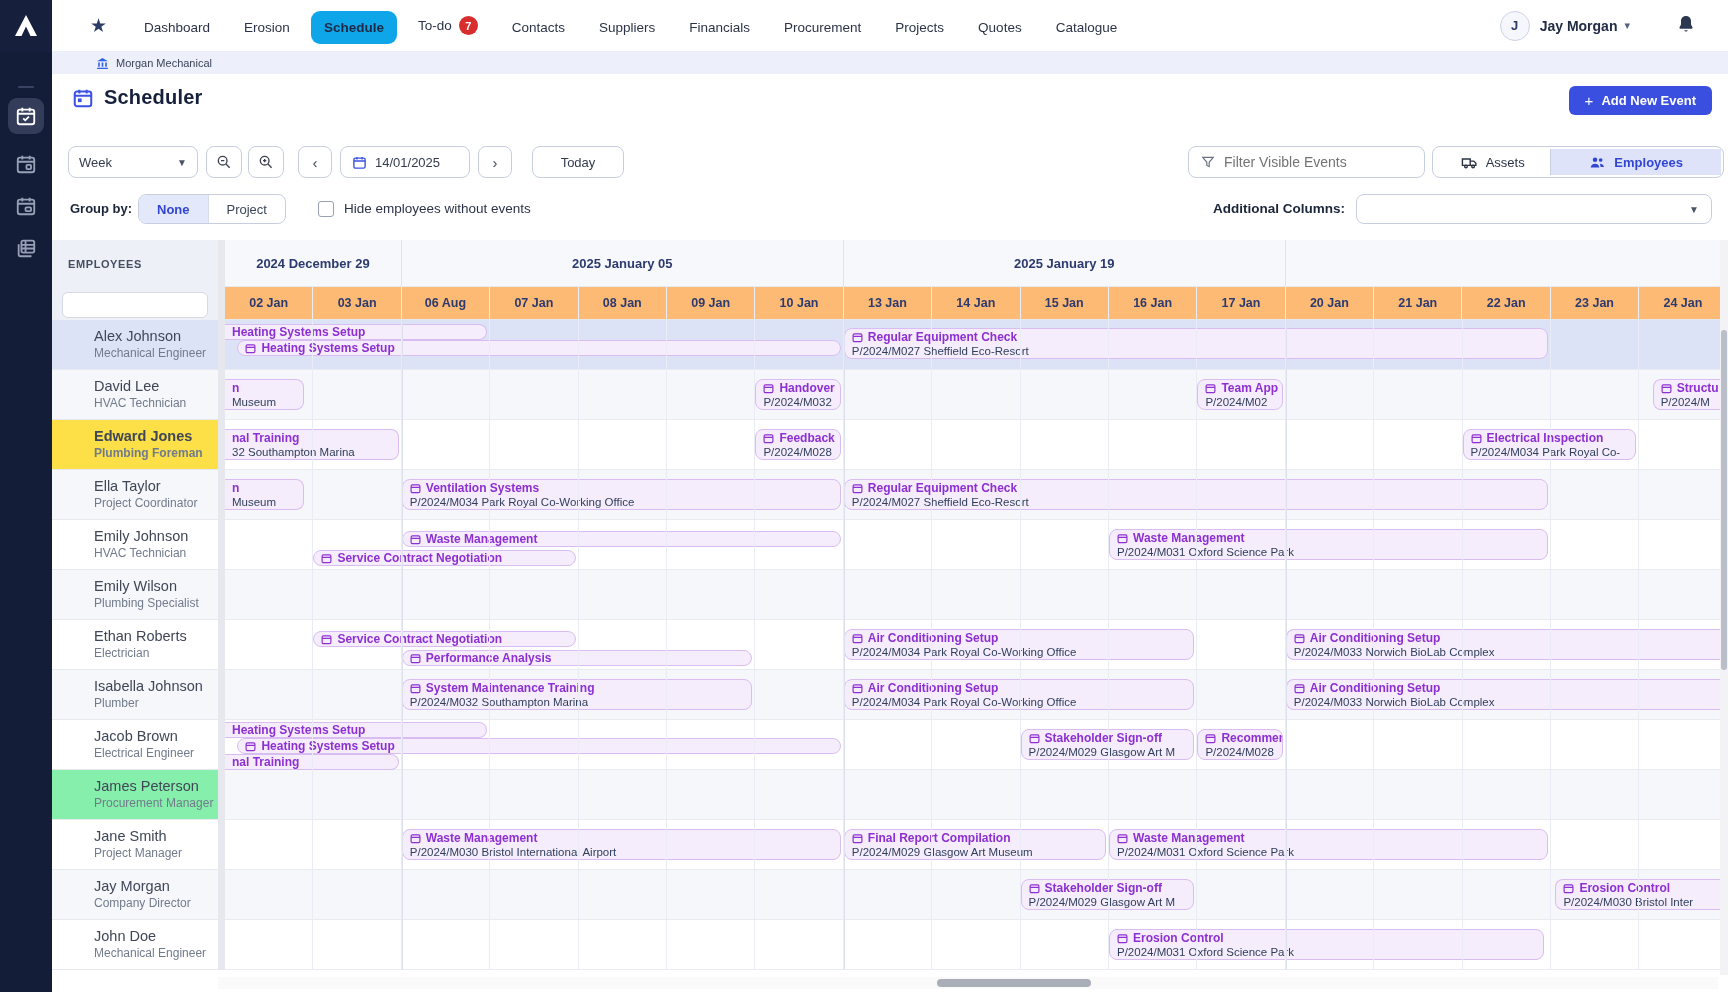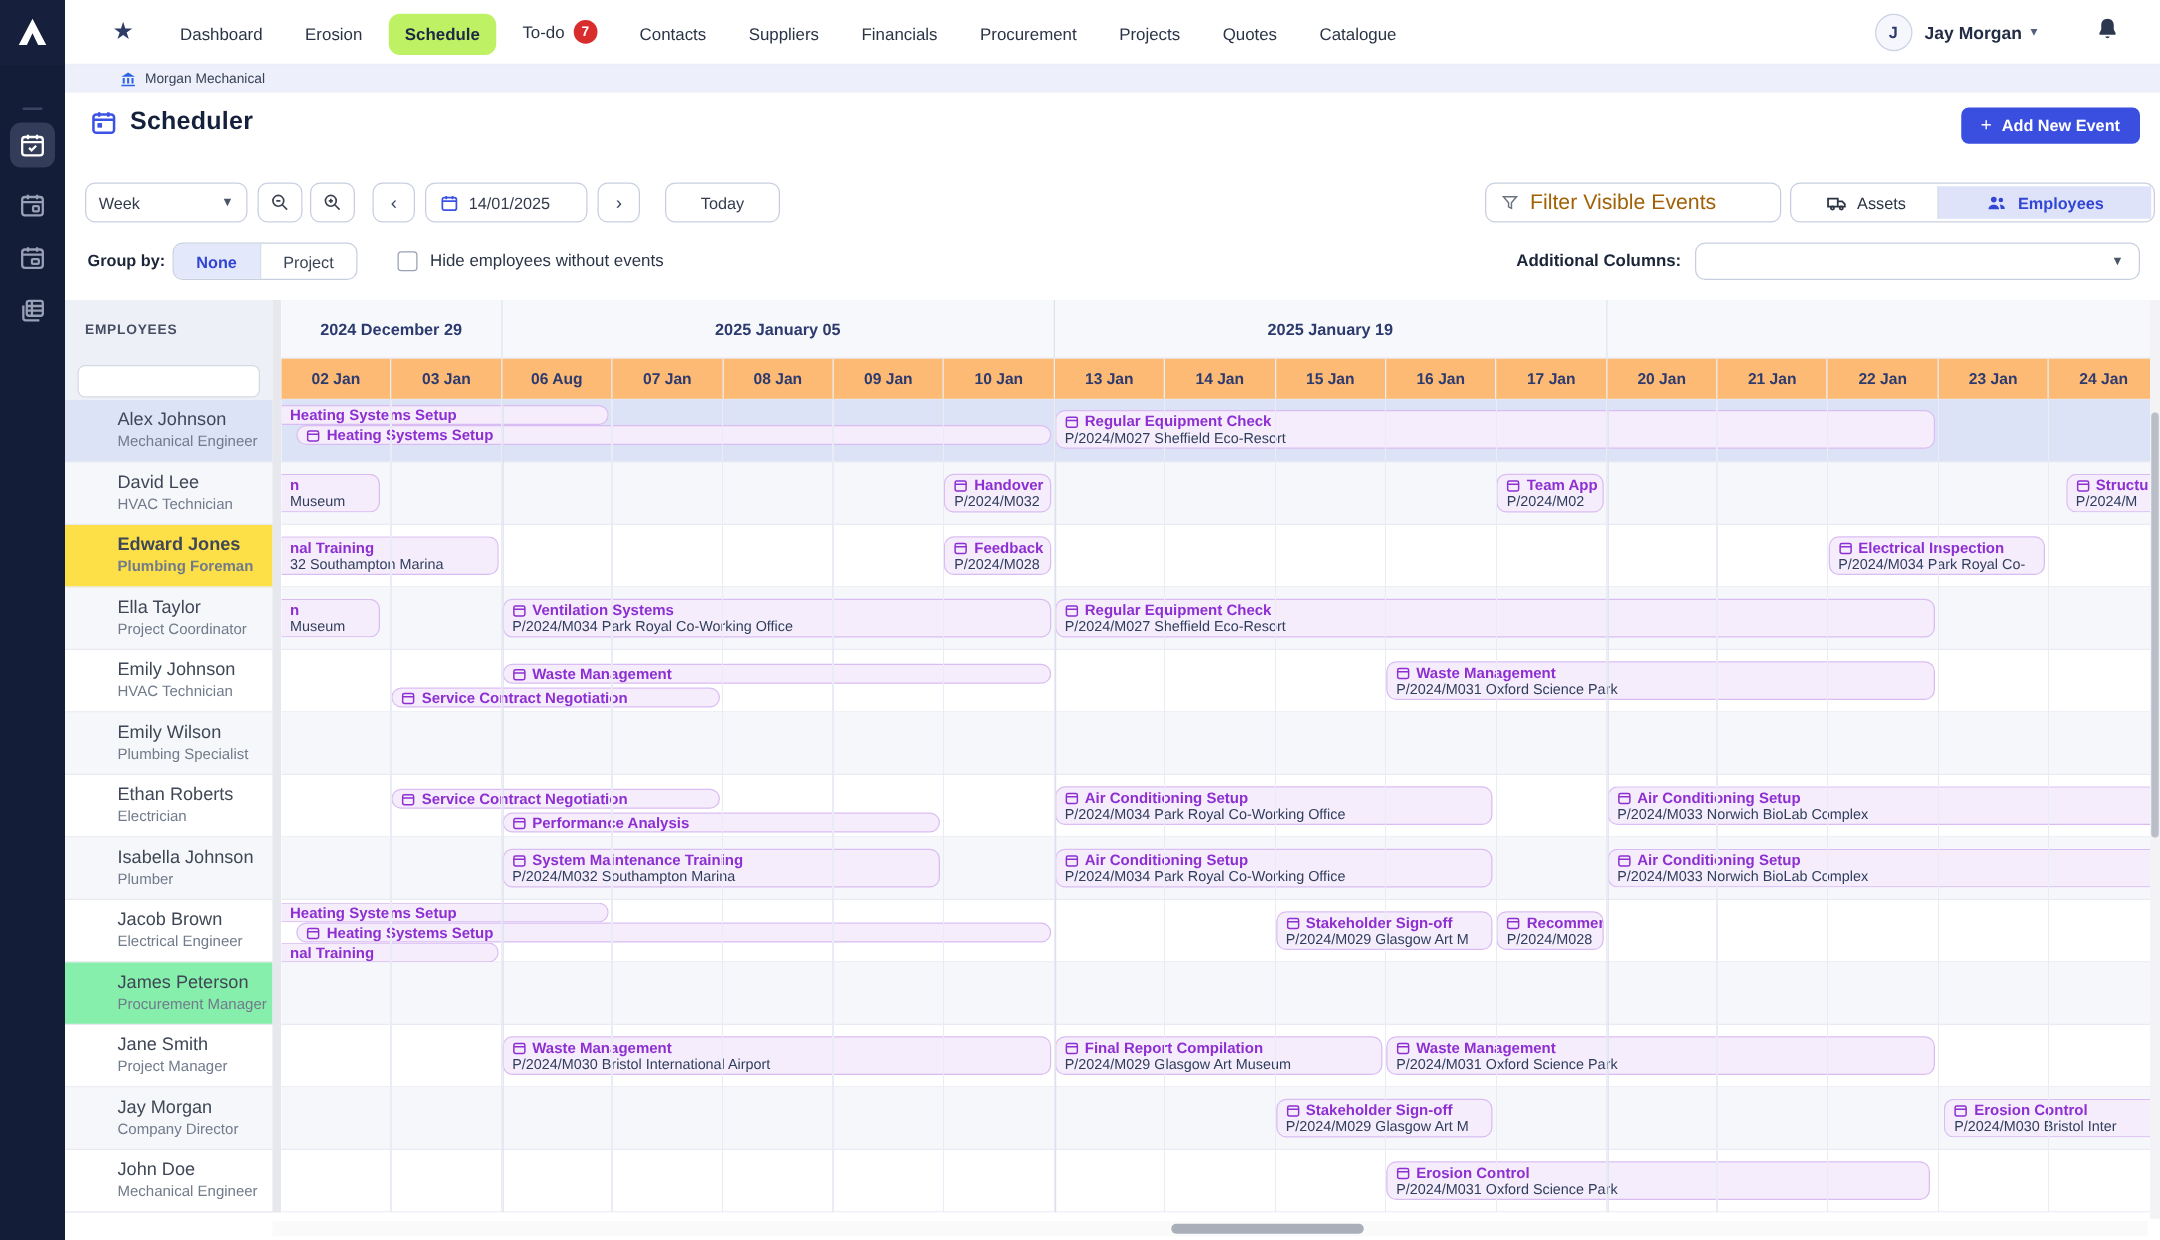--- a/index.html
+++ b/index.html
@@ -16,21 +16,21 @@
   .rail-btn.active { background:#333d59; }
   .rail-btn svg { stroke:#98a0b6; }
   .rail-btn.active svg { stroke:#fff; }
 
   
   .topbar { position:absolute; left:52px; top:0; width:1676px; height:52px; background:#fff;
     display:flex; align-items:center; border-bottom:1px solid #eceef5; z-index:30; }
   .star { margin-left:38px; color:#2d3c66; font-size:19px; line-height:1; }
   .nav-items { display:flex; align-items:flex-end; gap:8px; margin-left:24px; }
   .nav-item { padding:9px 13px; font-size:13.5px; color:#2b3446; font-weight:500; border-radius:9px; cursor:pointer; white-space:nowrap; display:flex; align-items:center; gap:7px;}
-  .nav-item.active { background:#bef264; color:#1d2945; font-weight:700; }
+  .nav-item.active { background:#0ea5e9; color:#1d2945; font-weight:700; }
   .badge { background:#d92c2c; color:#fff; width:19px; height:19px; border-radius:50%; font-size:11px; font-weight:700; display:flex; align-items:center; justify-content:center; }
   .top-right { margin-left:auto; display:flex; align-items:center; padding-right:32px; }
   .avatar { width:30px; height:30px; border-radius:50%; border:1px solid #ccd3e6; background:#f6f7fc; color:#2c3a6e; font-size:13px; font-weight:600; display:flex; align-items:center; justify-content:center; }
   .username { margin-left:10px; font-size:14px; font-weight:700; color:#222c44; }
   .user-chev { margin-left:7px; color:#55607a; font-size:11px; }
   .bell { margin-left:46px; }
 
   
   .breadcrumb { position:absolute; left:52px; top:52px; width:1676px; height:22px; background:#edeffa;
     display:flex; align-items:center; padding-left:44px; gap:7px; z-index:29;}
@@ -51,21 +51,21 @@
   .chev { color:#4b5566; font-size:10px; }
   .icon-btn { justify-content:center; cursor:pointer; }
   .zoom-out { left:206px; width:36px; }
   .zoom-in  { left:248px; width:36px; }
   .prev-btn { left:298px; width:34px; }
   .date-box { left:340px; width:130px; gap:8px; padding:0 11px; }
   .next-btn { left:478px; width:34px; }
   .today-btn{ left:532px; width:92px; justify-content:center; cursor:pointer; }
   .arrow { font-size:15px; color:#3c465c; line-height:1; }
   .filter-box { left:1188px; width:237px; gap:9px; padding:0 12px; }
-  .filter-box .ph { color:#a16207; font-size:17px; }
+  .filter-box .ph { color:#737373; font-size:14px; }
   .seg-toggle { left:1432px; width:292px; padding:2px; overflow:hidden; }
   .seg-btn { height:100%; display:flex; align-items:center; justify-content:center; gap:8px; font-size:13px; color:#2b3446; cursor:pointer; }
   .seg-assets { width:118px; border-right:1px solid #c7cfdf; background:#fff; }
   .seg-employees { width:172px; background:#dee3fa; color:#3246d3; font-weight:600; }
 
   
   .groupbar { position:absolute; left:0; top:194px; right:0; height:30px; }
   .gb-label { position:absolute; left:70px; top:0; line-height:30px; font-size:13px; font-weight:700; color:#1b2538; }
   .gb-seg { position:absolute; left:138px; top:0; height:30px; border:1px solid #c7cfdf; border-radius:8px; display:flex; overflow:hidden; background:#fff;}
   .gb-opt { padding:0 18px; display:flex; align-items:center; font-size:13px; color:#3c4556; cursor:pointer; }

